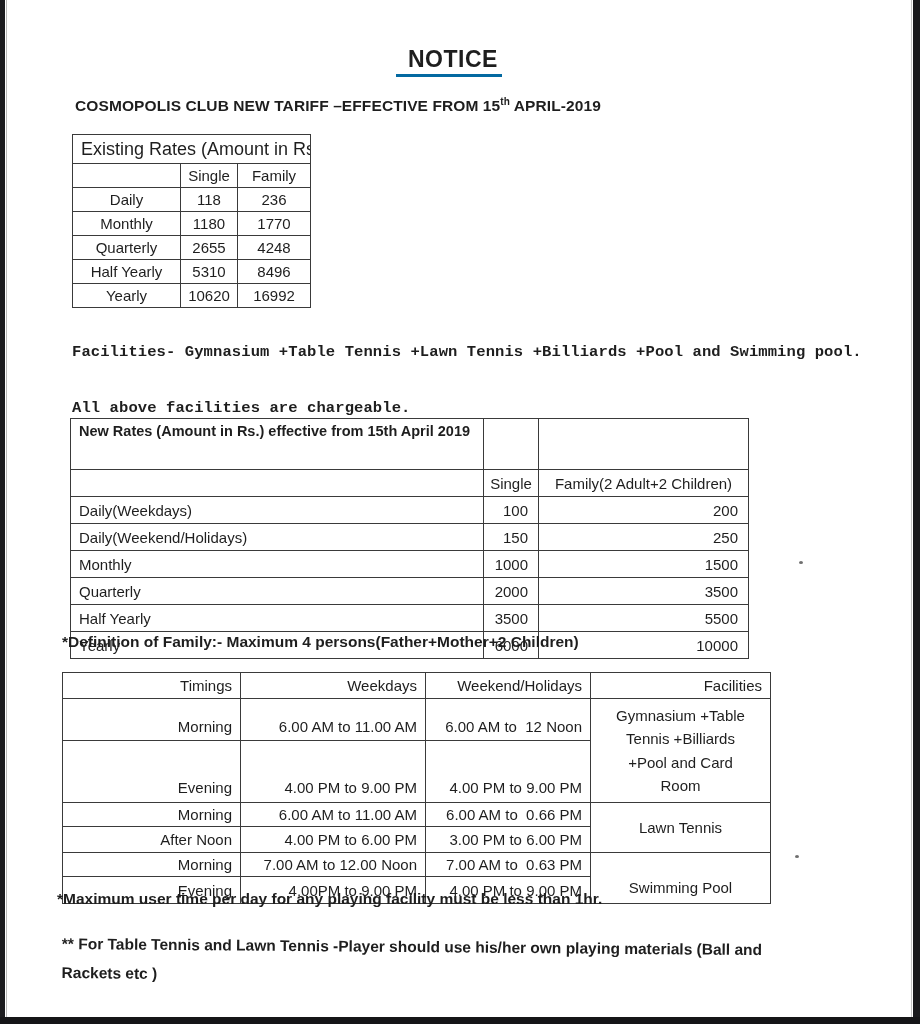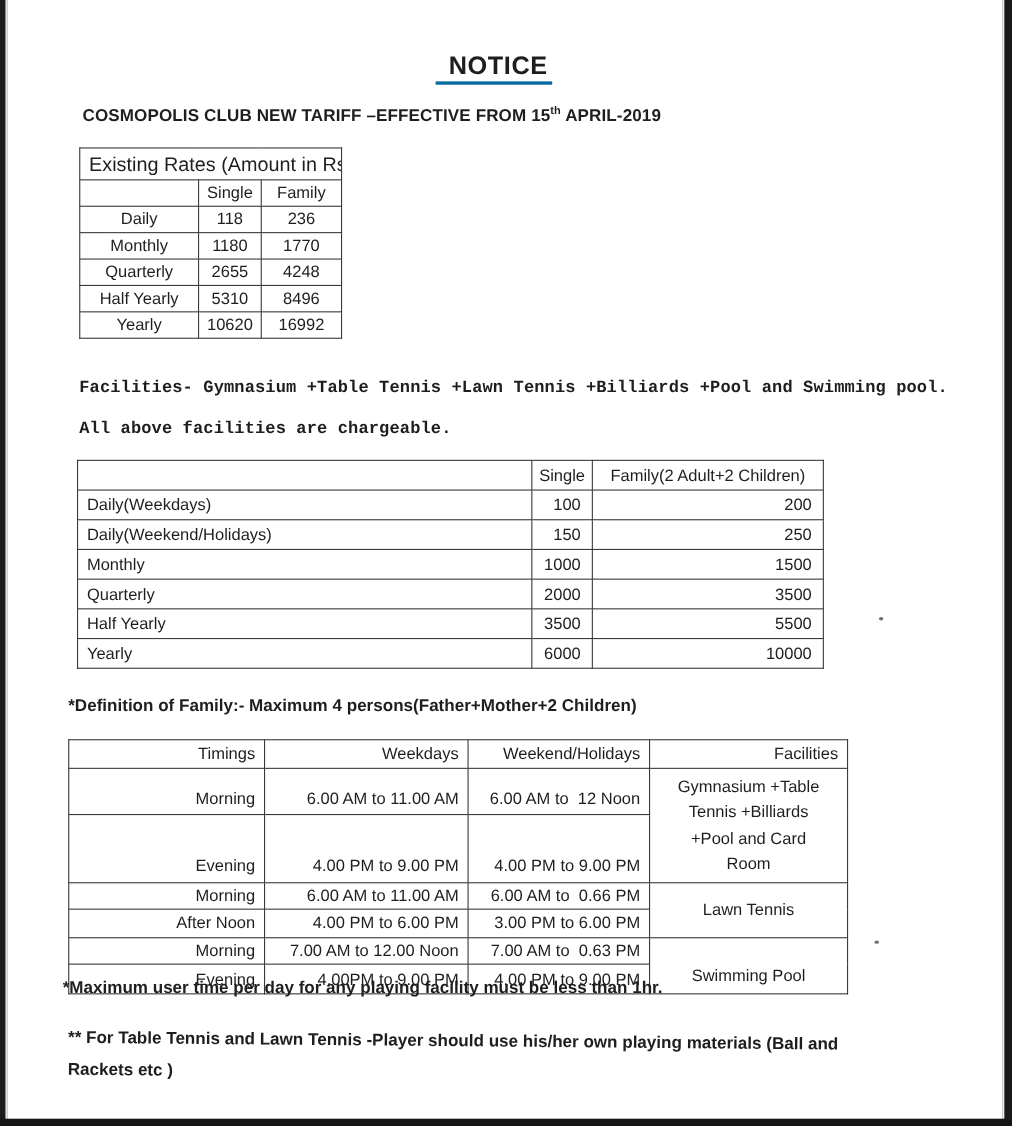--- a/index.html
+++ b/index.html
@@ -31,21 +31,21 @@
 
   
   .t1 { left:72px; top:134px; width:238px; }
   .t1 td { text-align:center; height:23px; padding:0 2px; white-space:nowrap; }
   .t1 .t1-title { font-weight:normal; text-align:left; padding:2px 2px 2px 8px; height:24px; font-size:18px; }
 
   .facilities-line, .chargeable-line {
     position:absolute; left:72px; font-size:15.5px; font-weight:bold; letter-spacing:.1px;font-family:Liberation Mono, monospace;
   }
   .facilities-line { top:343px; }
-  .chargeable-line { top:381px; }
+  .chargeable-line { top:399px; }
 
   
   .t2 { left:70px; top:418px; width:678px; }
   .t2 td { height:24px; white-space:nowrap; }
   .t2 .t2-title { font-weight:bold; font-size:14.5px; line-height:1.35; padding:3px 8px; white-space:normal; vertical-align:top; }
   .t2 .lbl { text-align:left; padding-left:8px; }
   .t2 .hdr { text-align:center; }
   .t2 .num { text-align:right; padding-right:10px; }
 
   .family-def {
@@ -135,20 +135,25 @@
 <div class="facilities-line">Facilities- Gymnasium +Table Tennis +Lawn Tennis +Billiards +Pool and Swimming pool.</div>
 <div class="chargeable-line">All above facilities are chargeable.</div>
 
 <table class="t2">
   <colgroup>
       <col style="width:413px">
       <col style="width:55px">
       <col style="width:210px">
     </colgroup>
   <tbody>
+      <tr>
+    <td class="t2-title" style="height:44px">New Rates (Amount in Rs.) effective from 15th April 2019</td>
+    <td></td>
+    <td></td>
+  </tr>
   <tr>
     <td></td>
     <td class="hdr">Single</td>
     <td class="hdr">Family(2 Adult+2 Children)</td>
   </tr>
   <tr>
     <td class="lbl">Daily(Weekdays)</td>
     <td class="num">100</td>
     <td class="num">200</td>
   </tr>

